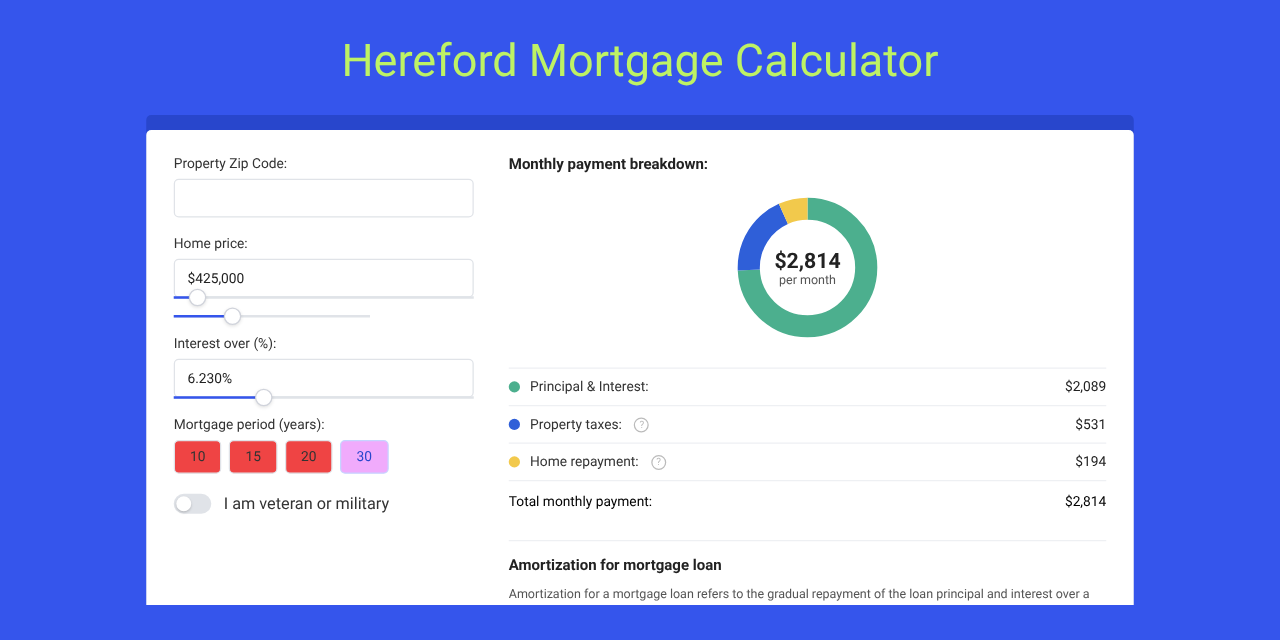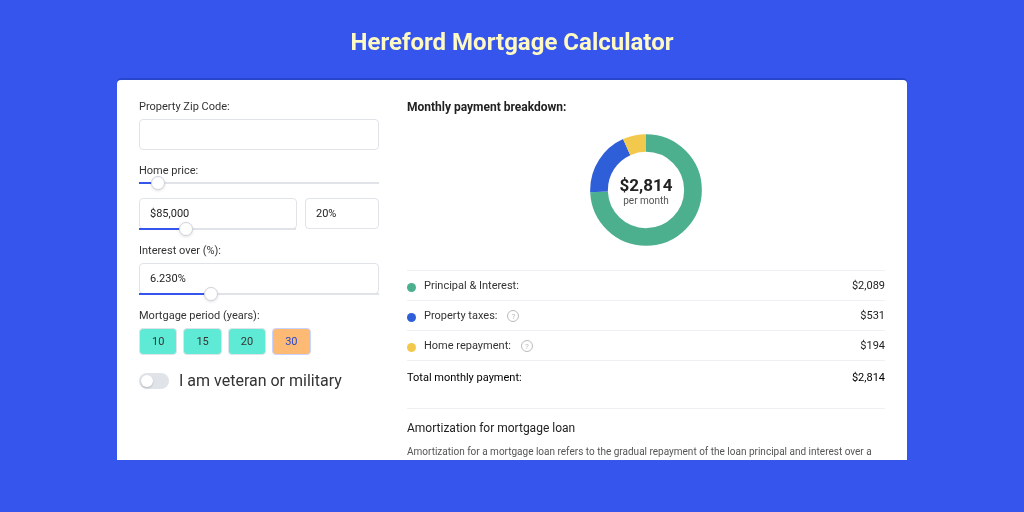--- a/index.html
+++ b/index.html
@@ -1,57 +1,57 @@
 <!DOCTYPE html>
 <html><head>
 <meta charset="utf-8">
 <style>
 *{box-sizing:border-box;margin:0;padding:0;font-family:-apple-system,BlinkMacSystemFont,"Segoe UI",Roboto,Arial,sans-serif}
 body{background:#3555ec;width:1024px;height:512px;overflow:hidden}
 .hero{text-align:center;padding:28px 0 22px}
-.hero h1{color:#fef9c3;font-size:24px;font-weight:700}
-.wrap{background:#2846cc;margin:0 auto;width:790px;border-radius:4px 4px 0 0;padding-top:2px}
+.hero h1{color:#bef264;font-size:36px;font-weight:400}
+.wrap{background:#2846cc;margin:0 auto;width:790px;border-radius:4px 4px 0 0;padding-top:12px}
 .card{background:#fff;border-radius:4px 4px 0 0;padding:20px 22px;display:flex;gap:28px;height:380px;overflow:hidden}
 .left{width:240px;flex:0 0 240px}
 .right{flex:1;min-width:0}
 .lbl{font-size:11px;color:#333;margin-bottom:6px;display:block}
 .fld{position:relative;margin-bottom:14px}
 .inp{width:100%;border:1px solid #e0e3e8;border-radius:4px;padding:8px 10px;font-size:11px;color:#222}
 .row{display:flex;gap:8px}
 .row .inp:first-child{flex:1}
 .row .inp:last-child{width:74px}
 .sld{position:relative;height:2px;background:#e0e3e8;margin-top:-1px}
 .sld-fill{position:absolute;height:2px;background:#3555ec;left:0;top:0}
 .sld-h{position:absolute;width:14px;height:14px;border-radius:50%;background:#fff;border:1px solid #d0d3db;top:-6px;transform:translateX(-50%);box-shadow:0 1px 3px rgba(0,0,0,.12)}
 .pills{display:flex;gap:6px}
-.pill{border:1px solid #e0e3e8;border-radius:4px;padding:6px 12px;font-size:11px;color:#333;cursor:pointer;background:#5eead4}
-.pill.act{background:#fdba74;color:#2846cc;border-color:#c6d4ff}
+.pill{border:1px solid #e0e3e8;border-radius:4px;padding:6px 12px;font-size:11px;color:#333;cursor:pointer;background:#ef4444}
+.pill.act{background:#f0abfc;color:#2846cc;border-color:#c6d4ff}
 .tog-row{display:flex;align-items:center;gap:10px;margin-top:16px}
 .tog{width:30px;height:16px;border-radius:10px;background:#e0e3e8;position:relative}
 .tog::after{content:"";position:absolute;width:12px;height:12px;border-radius:50%;background:#fff;top:2px;left:2px;box-shadow:0 1px 2px rgba(0,0,0,.2)}
-.tog-lbl{font-size:16px;color:#333}
+.tog-lbl{font-size:13px;color:#333}
 .r-h{font-size:12px;font-weight:700;color:#222;margin-bottom:4px}
 .donut-wrap{display:flex;justify-content:center;padding:10px 0 18px}
 .donut{position:relative;width:124px;height:124px}
 .donut svg{transform:rotate(-90deg)}
 .donut-c{position:absolute;inset:0;display:flex;flex-direction:column;align-items:center;justify-content:center}
 .donut-v{font-size:17px;font-weight:700;color:#222}
 .donut-s{font-size:10px;color:#555}
 .line{display:flex;align-items:center;justify-content:space-between;padding:8px 0;border-top:1px solid #eef0f3;font-size:11px}
 .line:first-of-type{border-top:none}
-.ll{display:flex;align-items:flex-end;gap:8px;color:#333}
+.ll{display:flex;align-items:center;gap:8px;color:#333}
 .dot{width:9px;height:9px;border-radius:50%}
 .dot.g{background:#4caf8e}
 .dot.b{background:#2f5fd8}
 .dot.y{background:#f2c94c}
 .info{display:inline-flex;width:12px;height:12px;border:1px solid #bbb;border-radius:50%;font-size:8px;color:#bbb;align-items:center;justify-content:center;margin-left:2px}
 .lv{color:#222}
 .tot{font-weight:400;border-top:1px solid #eef0f3;padding-top:10px}
 .amort{margin-top:16px;border-top:1px solid #eef0f3;padding-top:12px}
-.amort-t{font-size:12px;font-weight:400;color:#222;margin-bottom:10px}
+.amort-t{font-size:12px;font-weight:700;color:#222;margin-bottom:10px}
 .amort-p{font-size:10px;color:#555;line-height:1.4}
 </style>
 </head>
 <body>
 
 <div class="hero">
   <h1>Hereford Mortgage Calculator</h1>
 </div>
 
 <div class="wrap">
@@ -59,31 +59,28 @@
 
   <div class="left">
 
     <div class="fld">
       <label class="lbl">Property Zip Code:</label>
       <input class="inp" value="" style="">
     </div>
 
     <div class="fld">
       <label class="lbl">Home price:</label>
+      <input class="inp" value="$425,000" style="">
       <div class="sld">
         <div class="sld-fill" style="width:8%"></div>
         <div class="sld-h" style="left:8%"></div>
       </div>
     </div>
 
     <div class="fld">
-      <div class="row">
-        <input class="inp" value="$85,000" style="">
-        <input class="inp" value="20%" style="">
-      </div>
       <div class="sld" style="width:157px">
         <div class="sld-fill" style="width:30%"></div>
         <div class="sld-h" style="left:30%"></div>
       </div>
     </div>
 
     <div class="fld">
       <label class="lbl">Interest over (%):</label>
       <input class="inp" value="6.230%" style="">
       <div class="sld">

